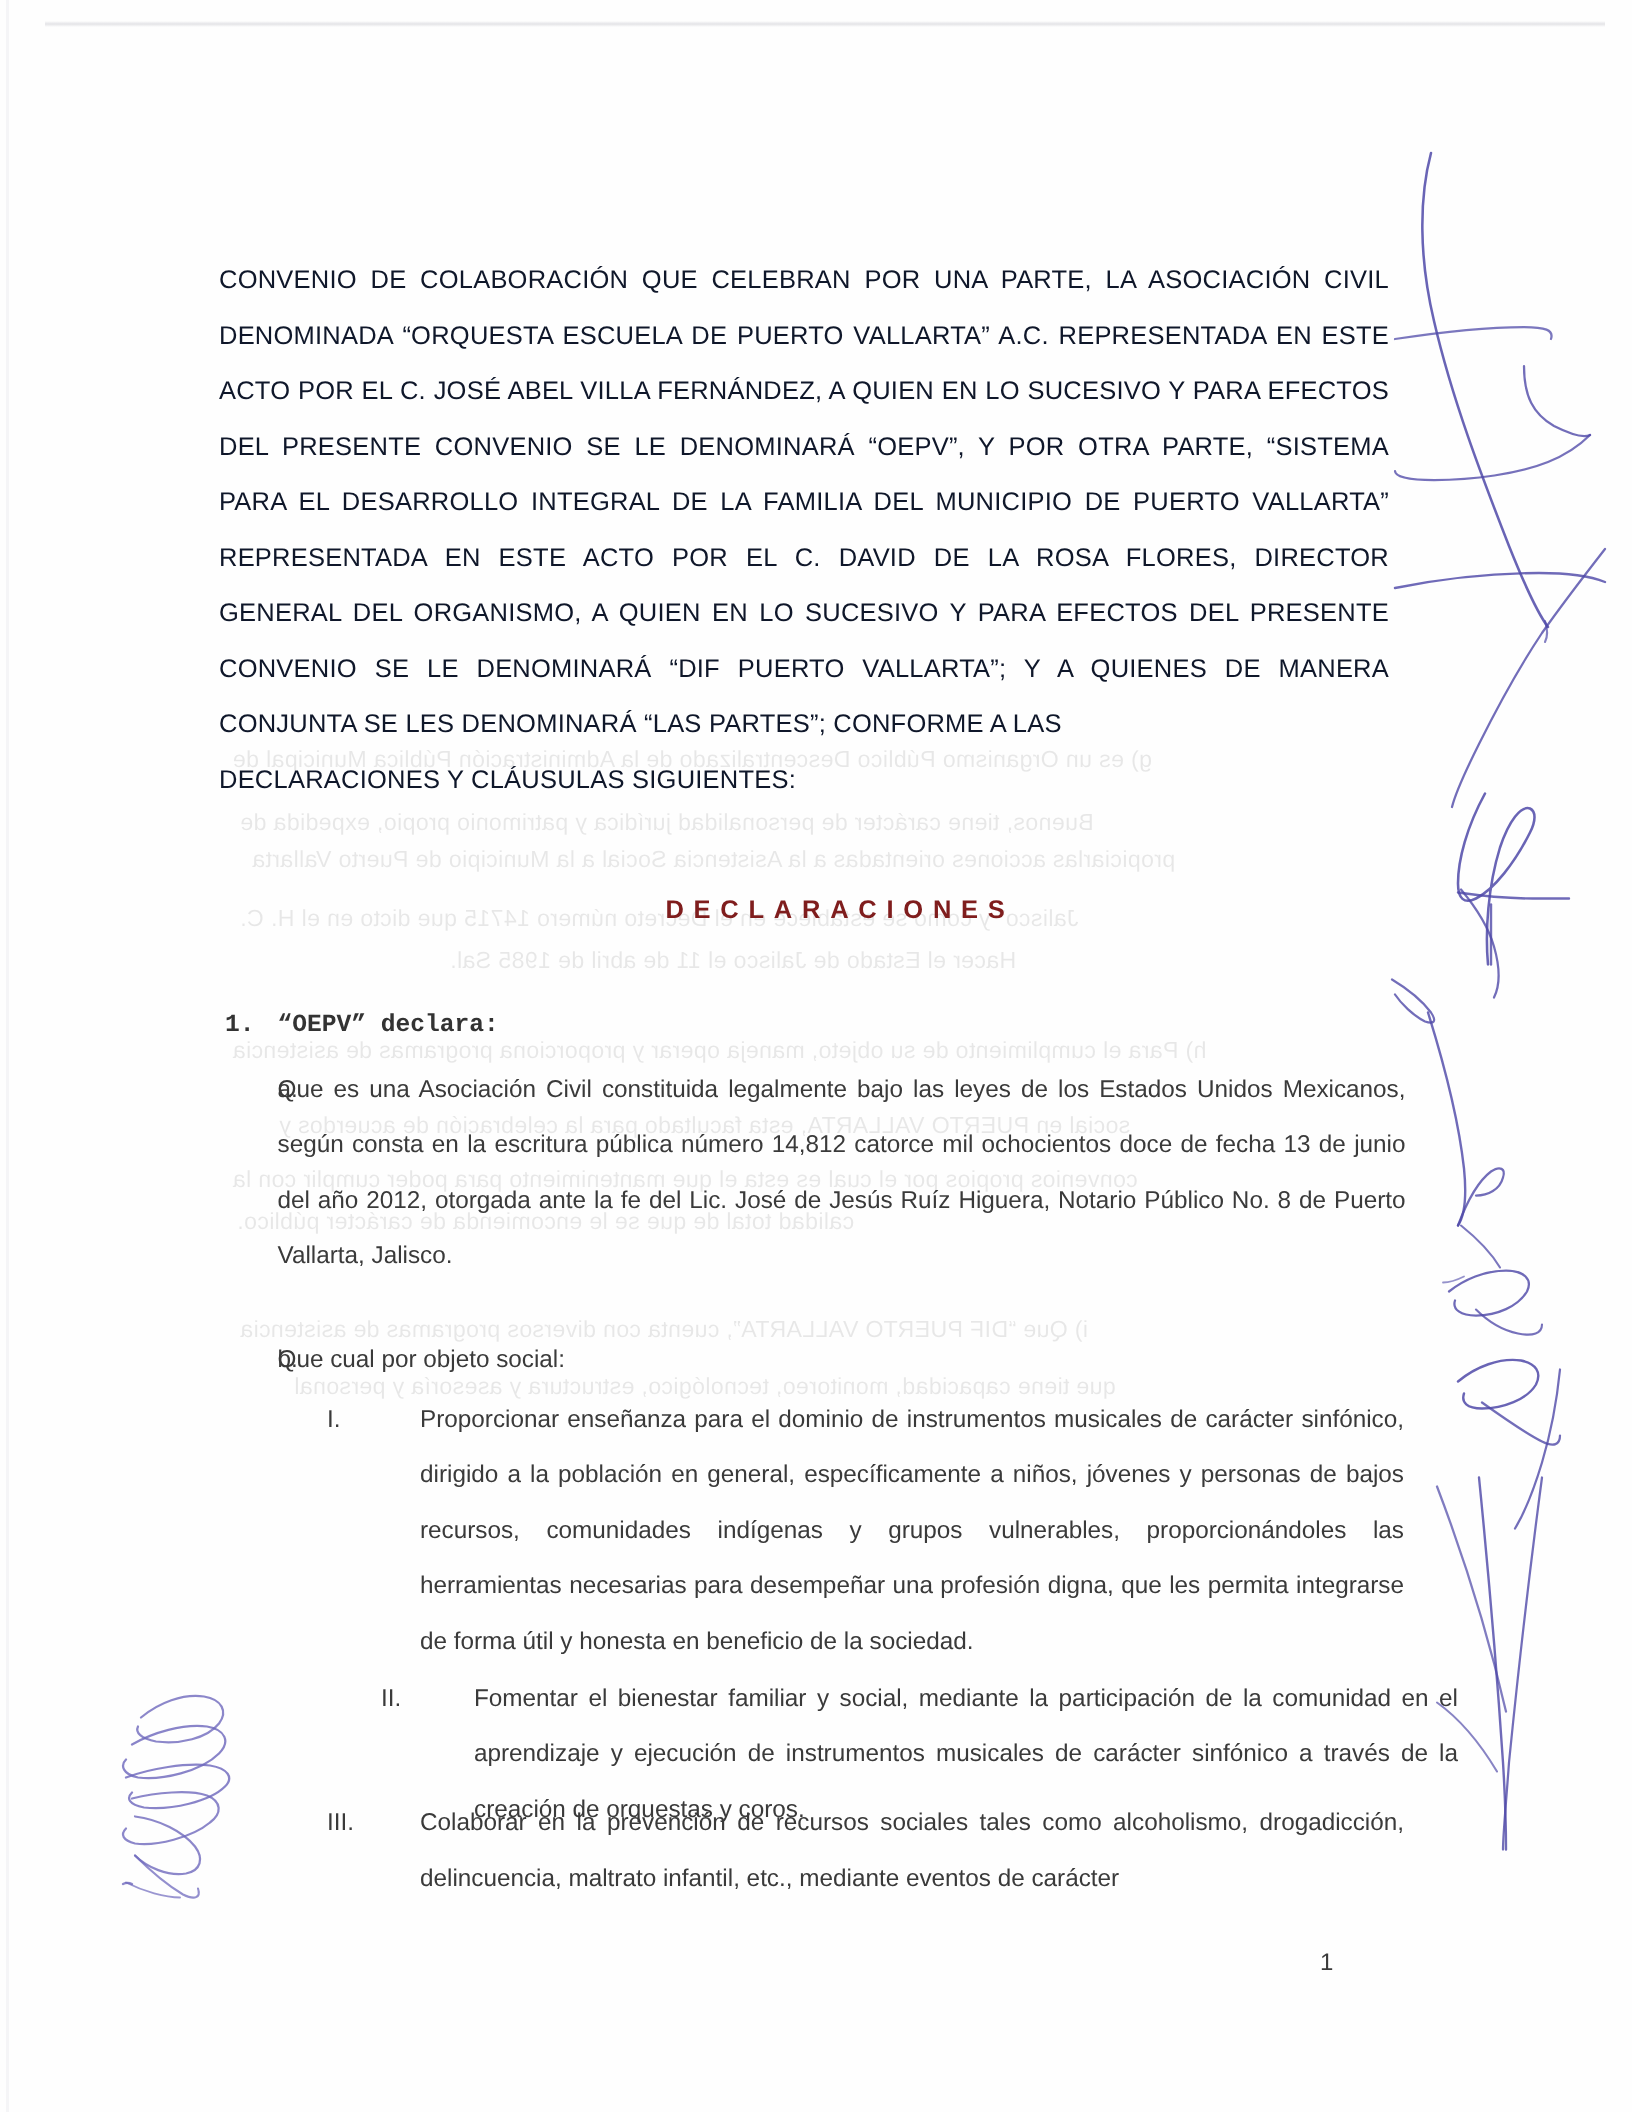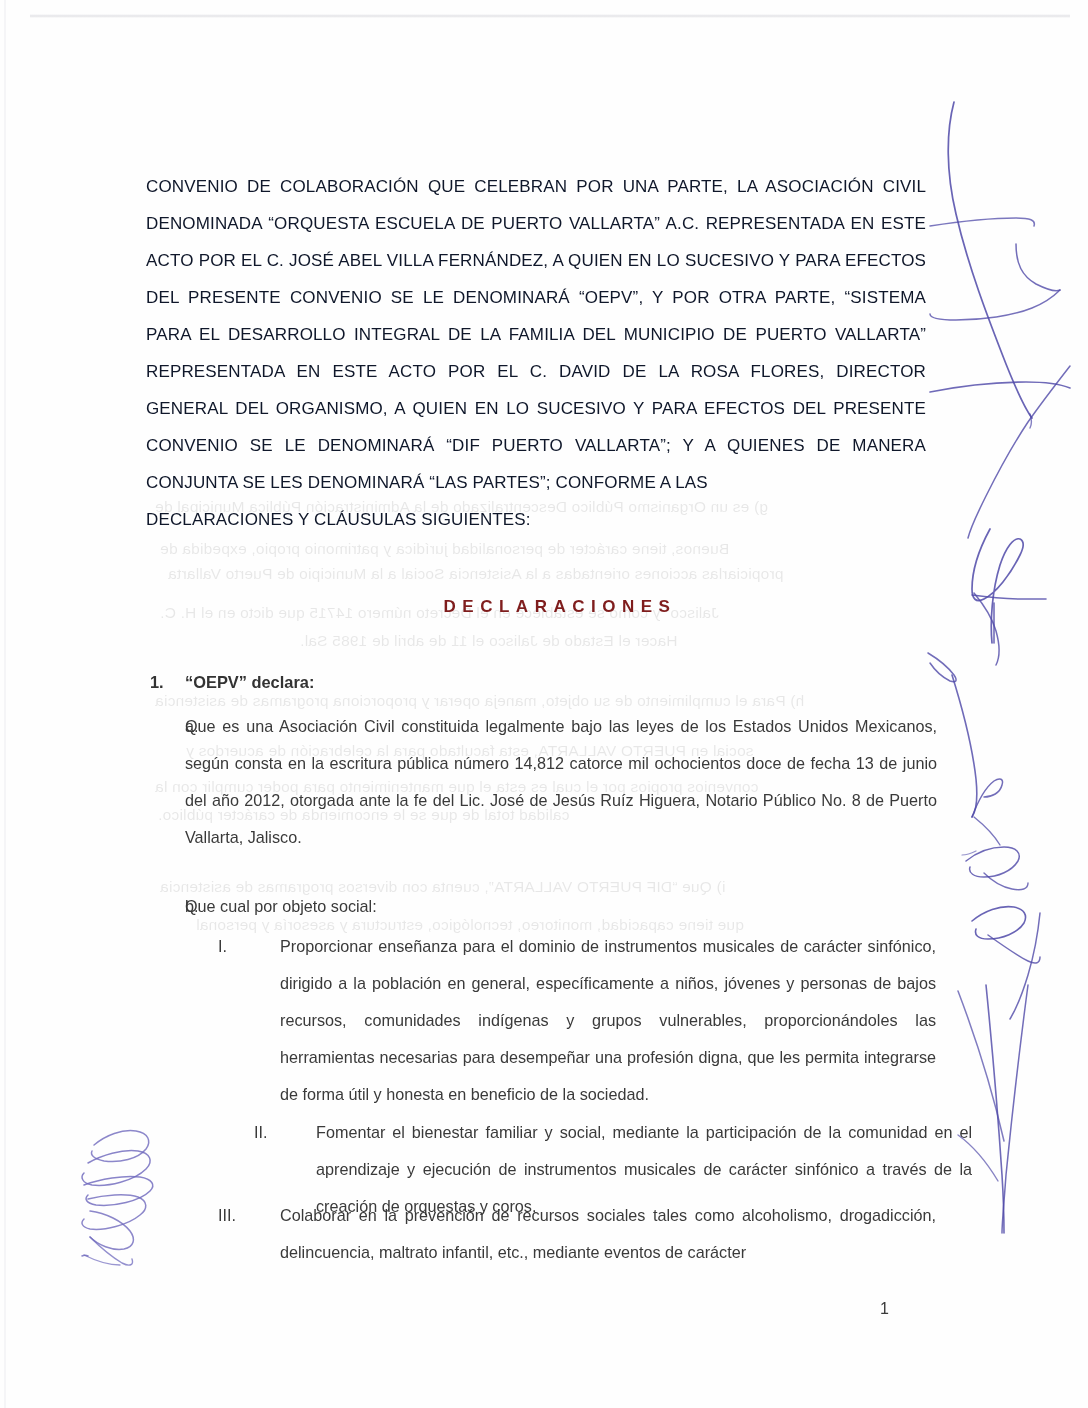--- a/index.html
+++ b/index.html
@@ -89,20 +89,21 @@
   }
 
   .numbered {
     position: absolute;
     left: 150px;
     top: 673px;
     font-size: 16.4px;
     font-weight: bold;
     color: #333333;
     white-space: nowrap;
+    font-family: Liberation Mono, monospace;
   }
   .numbered .marker { display: inline-block; width: 35px; }
 
   .lvl-a {
     position: absolute;
     left: 185px;
     width: 752px;
     font-size: 16.2px;
     line-height: 37px;
     text-align: justify;

